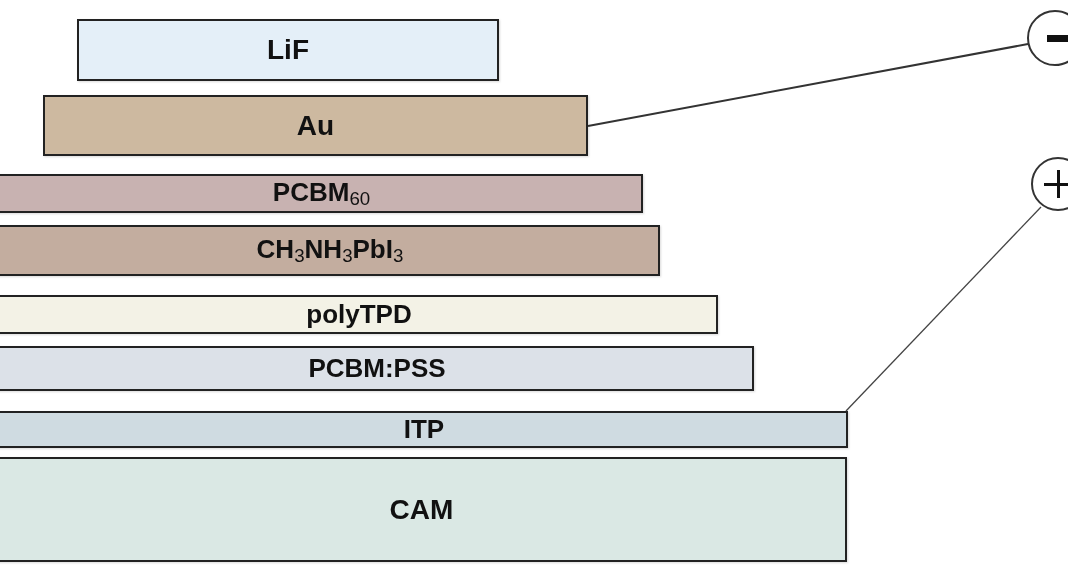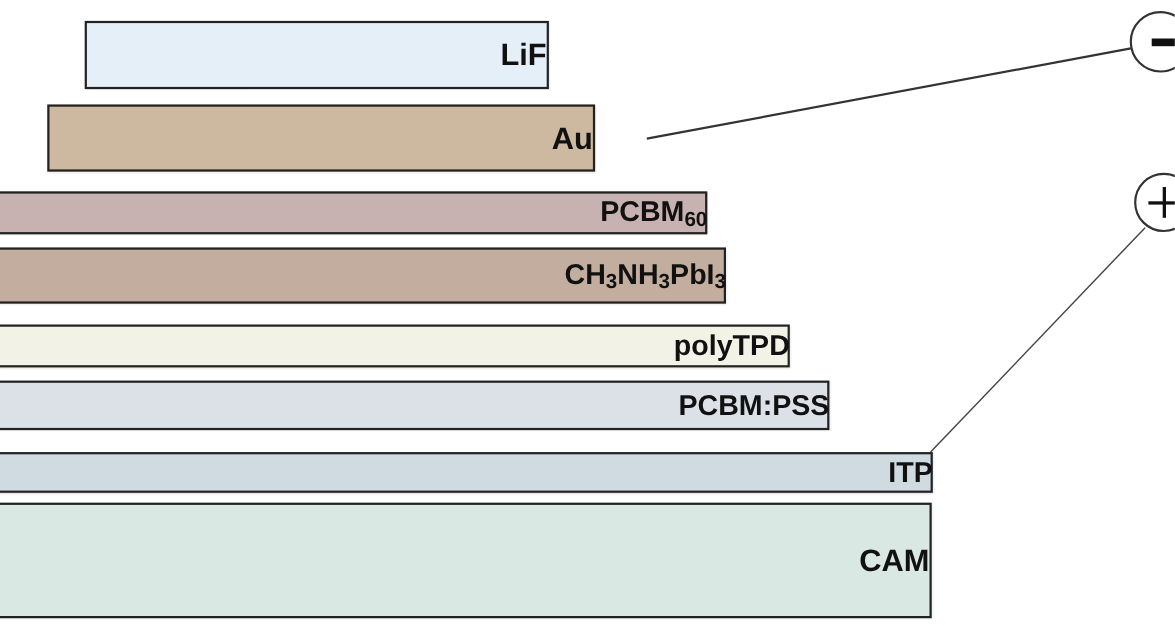--- a/index.html
+++ b/index.html
@@ -13,33 +13,33 @@
       position: relative;
       overflow: hidden;
       font-family: "Liberation Sans", "DejaVu Sans", sans-serif;
     }
     .layer {
       position: absolute;
       box-sizing: border-box;
       border: 2px solid #222222;
       display: flex;
       align-items: center;
-      justify-content: flex-end;
+      justify-content: center;
       font-weight: bold;
       color: #111111;
       font-size: 26px;
       box-shadow: 1px 1px 2px rgba(0,0,0,0.15);
     }
     .layer .label sub {
       font-size: 0.72em;
       vertical-align: -0.22em;
-      font-weight: bold;
+      font-weight: normal;
     }
     #layer-lif { left: 77px; top: 19px; width: 422px; height: 62px; font-size: 28px; }
-    #layer-au { left: 43px; top: 95px; width: 498px; height: 61px; font-size: 28px; }
+    #layer-au { left: 43px; top: 95px; width: 545px; height: 61px; font-size: 28px; }
     #layer-pcbm { left: -4px; top: 174px; width: 647px; height: 39px; }
     #layer-perov { left: -4px; top: 225px; width: 664px; height: 51px; }
     #layer-polytpd { left: -4px; top: 295px; width: 722px; height: 39px; }
     #layer-pedot { left: -4px; top: 346px; width: 758px; height: 45px; }
     #layer-itp { left: -4px; top: 411px; width: 852px; height: 37px; }
     #layer-cam { left: -4px; top: 457px; width: 851px; height: 105px; font-size: 28px; }
 
     #layer-pcbm .label, #layer-perov .label, #layer-polytpd .label, #layer-pedot .label, #layer-itp .label {
       position: relative;
       left: 2px;

